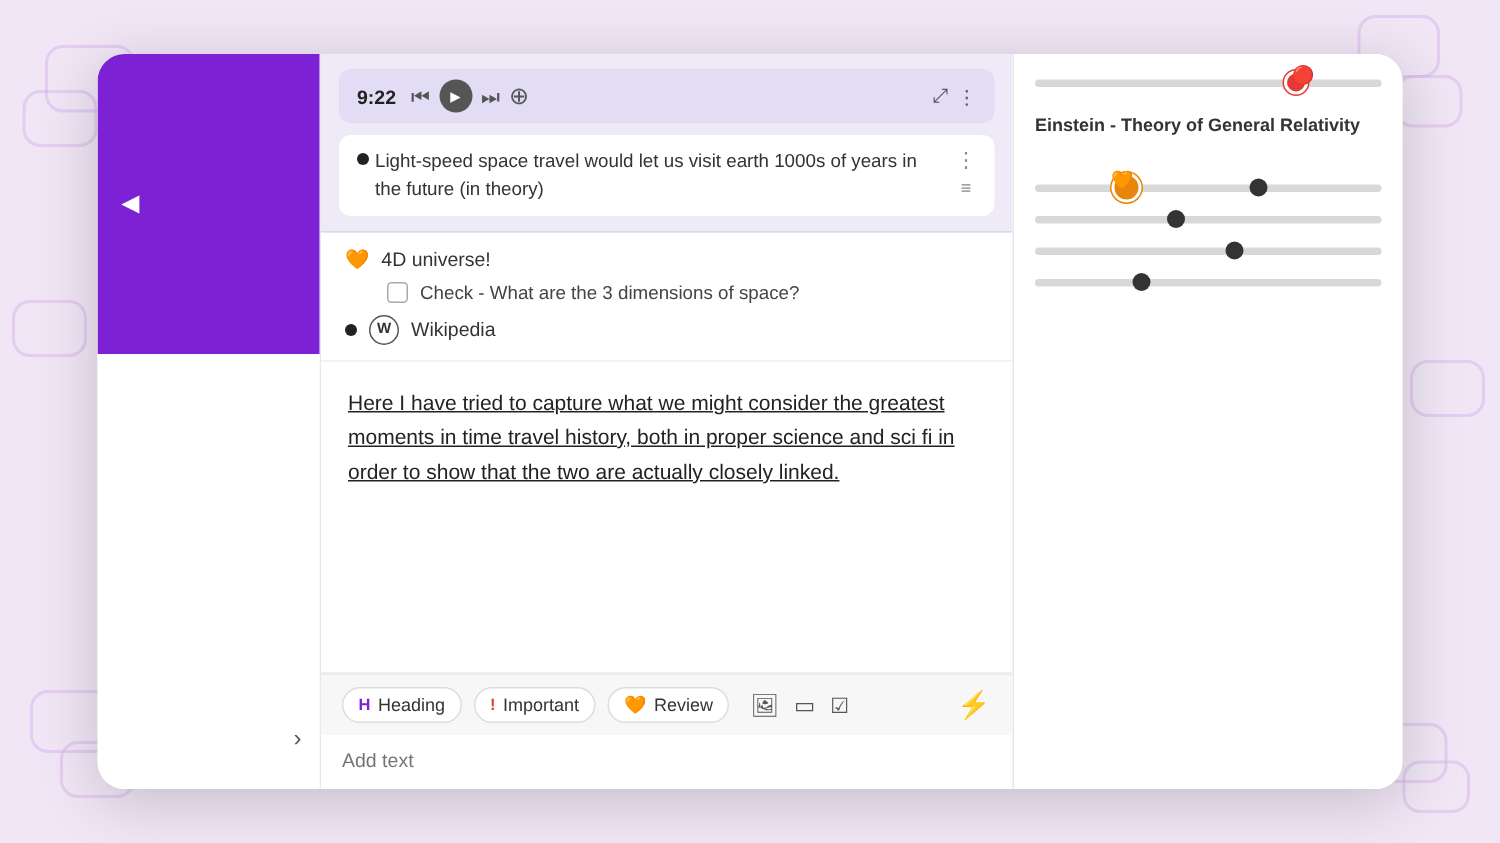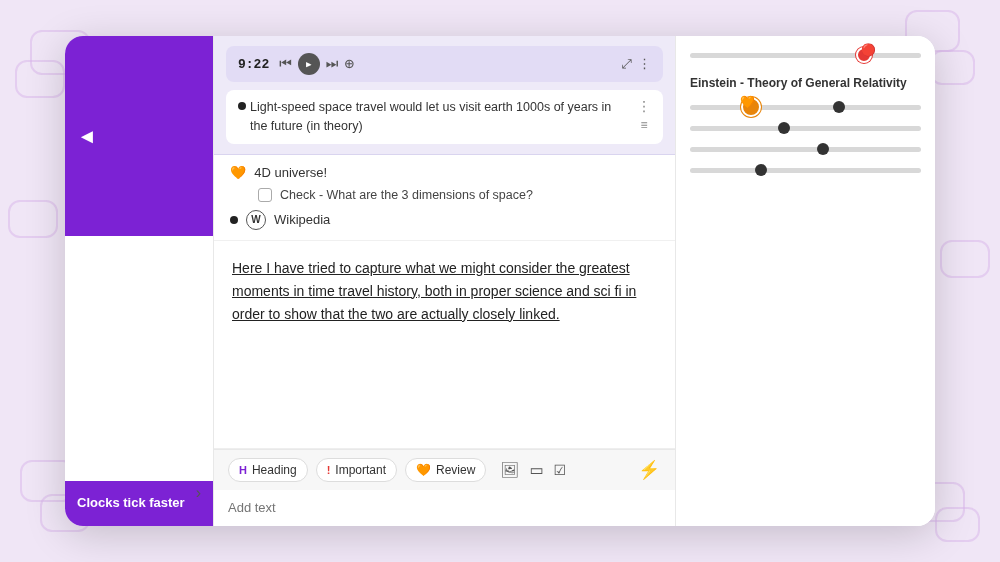--- a/index.html
+++ b/index.html
@@ -121,21 +121,20 @@
     }
 
     .audio-player {
       background: #e2dcf5;
       border-radius: 8px;
       padding: 7px 12px;
       display: flex;
       align-items: center;
       gap: 10px;
       margin-bottom: 8px;
-      font-family: Liberation Mono, monospace;
     }
 
     .audio-time {
       font-weight: 700;
       font-size: 13px;
       color: #222;
     }
 
     .audio-controls {
       display: flex;
@@ -377,21 +376,21 @@
 
     .thumb-dark { background: #333; }
     .thumb-orange { background: #e8850a; border: 2px solid #fff; box-shadow: 0 0 0 1px #e8850a; }
     .thumb-red { background: #e53935; border: 2px solid #fff; box-shadow: 0 0 0 1px #e53935; width:16px; height:16px; }
 
     .section-label {
       font-size: 12px;
       font-weight: 600;
       color: #333;
       margin-top: 6px;
-      margin-bottom: 2px;
+      margin-bottom: 20px;
     }
 
     .sliders-group {
       display: flex;
       flex-direction: column;
       gap: 7px;
     }
   </style>
 </head>
 <body>
@@ -412,23 +411,20 @@
 <div class="device-frame">
 
   <div class="sidebar">
     <div class="sidebar-purple-top">
       <div class="sidebar-title-top">
         <span class="sidebar-arrow">◄</span>
       </div>
     </div>
 
     <div style="flex:1; position:relative; width:100%;">
-      <div class="sidebar-purple-bottom">
-        <div class="sidebar-title-bottom">Clocks tick faster</div>
-      </div>
       <span class="sidebar-chevron-right">›</span>
     </div>
   </div>
 
   <div class="main-content">
 
     <div class="top-panel">
       <div class="audio-player">
         <span class="audio-time">9:22</span>
         <div class="audio-controls">

